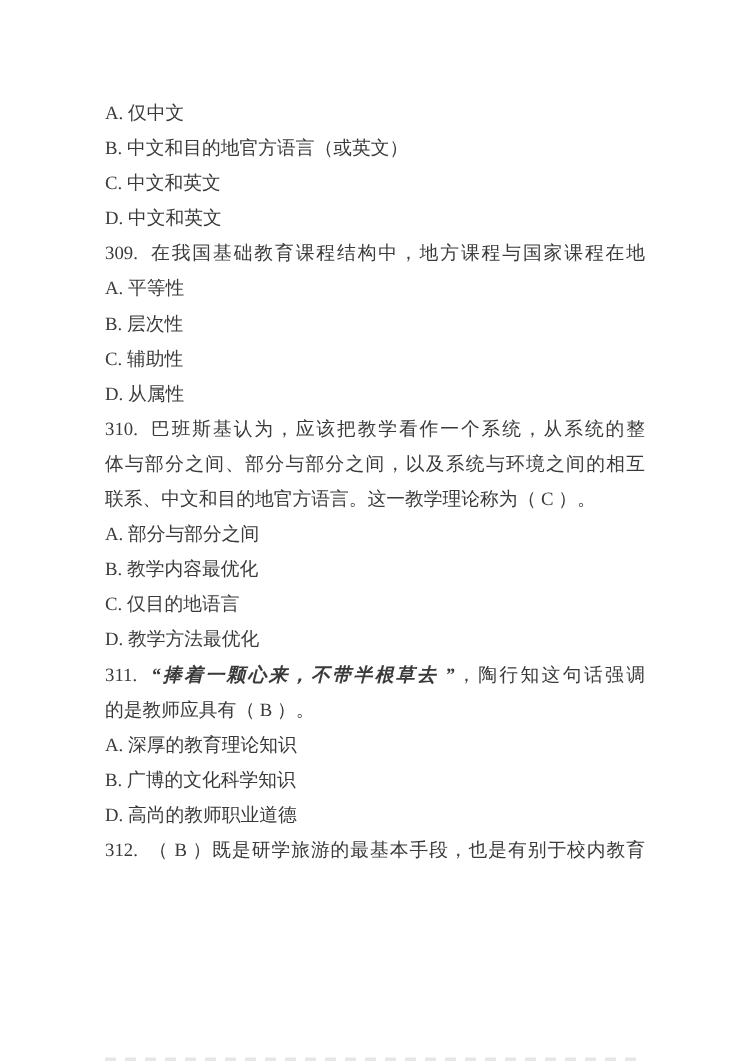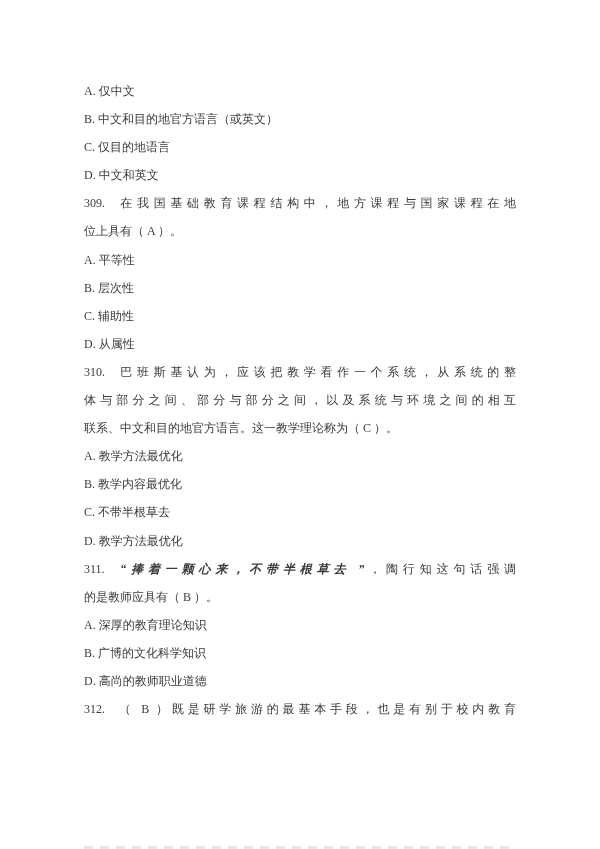--- a/index.html
+++ b/index.html
@@ -18,21 +18,21 @@
     width: 600px;
     height: 849px;
     background: #ffffff;
     box-sizing: border-box;
   }
   .text-block {
     box-sizing: border-box;
     width: 600px;
     padding: 77px 84px 0 84px;
     color: #3a3a3a;
-    font-size: 12px;
+    font-size: 15px;
   }
   .line {
     min-height: 28.1px;
     line-height: 28.1px;
     white-space: pre-wrap;
     font-weight: 400;
   }
   .line.justify {
     text-align: justify;
     text-align-last: justify;
@@ -55,34 +55,33 @@
     );
   }
 </style>
 </head>
 <body>
 
 <main class="page">
   <section class="text-block" id="text-block" style="color: rgb(58, 58, 58);">
       <div class="line"><span class="seg-regular">A. 仅中文</span></div>
       <div class="line"><span class="seg-regular">B. 中文和目的地官方语言（或英文）</span></div>
-      <div class="line"><span class="seg-regular">C. 仅目的地语言</span></div>
+      <div class="line"><span class="seg-regular">C. 中文和英文</span></div>
       <div class="line"><span class="seg-regular">D. 中文和英文</span></div>
       <div class="line justify"><span class="seg-regular">309.  在我国基础教育课程结构中，地方课程与国家课程在地</span></div>
-      <div class="line"><span class="seg-regular">位上具有（ A ）。</span></div>
       <div class="line"><span class="seg-regular">A. 平等性</span></div>
       <div class="line"><span class="seg-regular">B. 层次性</span></div>
       <div class="line"><span class="seg-regular">C. 辅助性</span></div>
       <div class="line"><span class="seg-regular">D. 从属性</span></div>
       <div class="line justify"><span class="seg-regular">310.  巴班斯基认为，应该把教学看作一个系统，从系统的整</span></div>
       <div class="line justify"><span class="seg-regular">体与部分之间、部分与部分之间，以及系统与环境之间的相互</span></div>
       <div class="line"><span class="seg-regular">联系、中文和目的地官方语言。这一教学理论称为（ C ）。</span></div>
-      <div class="line"><span class="seg-regular">A. 教学方法最优化</span></div>
+      <div class="line"><span class="seg-regular">A. 部分与部分之间</span></div>
       <div class="line"><span class="seg-regular">B. 教学内容最优化</span></div>
-      <div class="line"><span class="seg-regular">C. 不带半根草去</span></div>
+      <div class="line"><span class="seg-regular">C. 仅目的地语言</span></div>
       <div class="line"><span class="seg-regular">D. 教学方法最优化</span></div>
       <div class="line justify"><span class="seg-regular">311.  </span><span class="seg-bold">“捧着一颗心来，不带半根草去 ”</span><span class="seg-regular">，陶行知这句话强调</span></div>
       <div class="line"><span class="seg-regular">的是教师应具有（ B ）。</span></div>
       <div class="line"><span class="seg-regular">A. 深厚的教育理论知识</span></div>
       <div class="line"><span class="seg-regular">B. 广博的文化科学知识</span></div>
       <div class="line"><span class="seg-regular">D. 高尚的教师职业道德</span></div>
       <div class="line justify"><span class="seg-regular">312.  （ B ）既是研学旅游的最基本手段，也是有别于校内教育</span></div>
     </section>
   <div class="bottom-cut-artifact"></div>
 </main>

